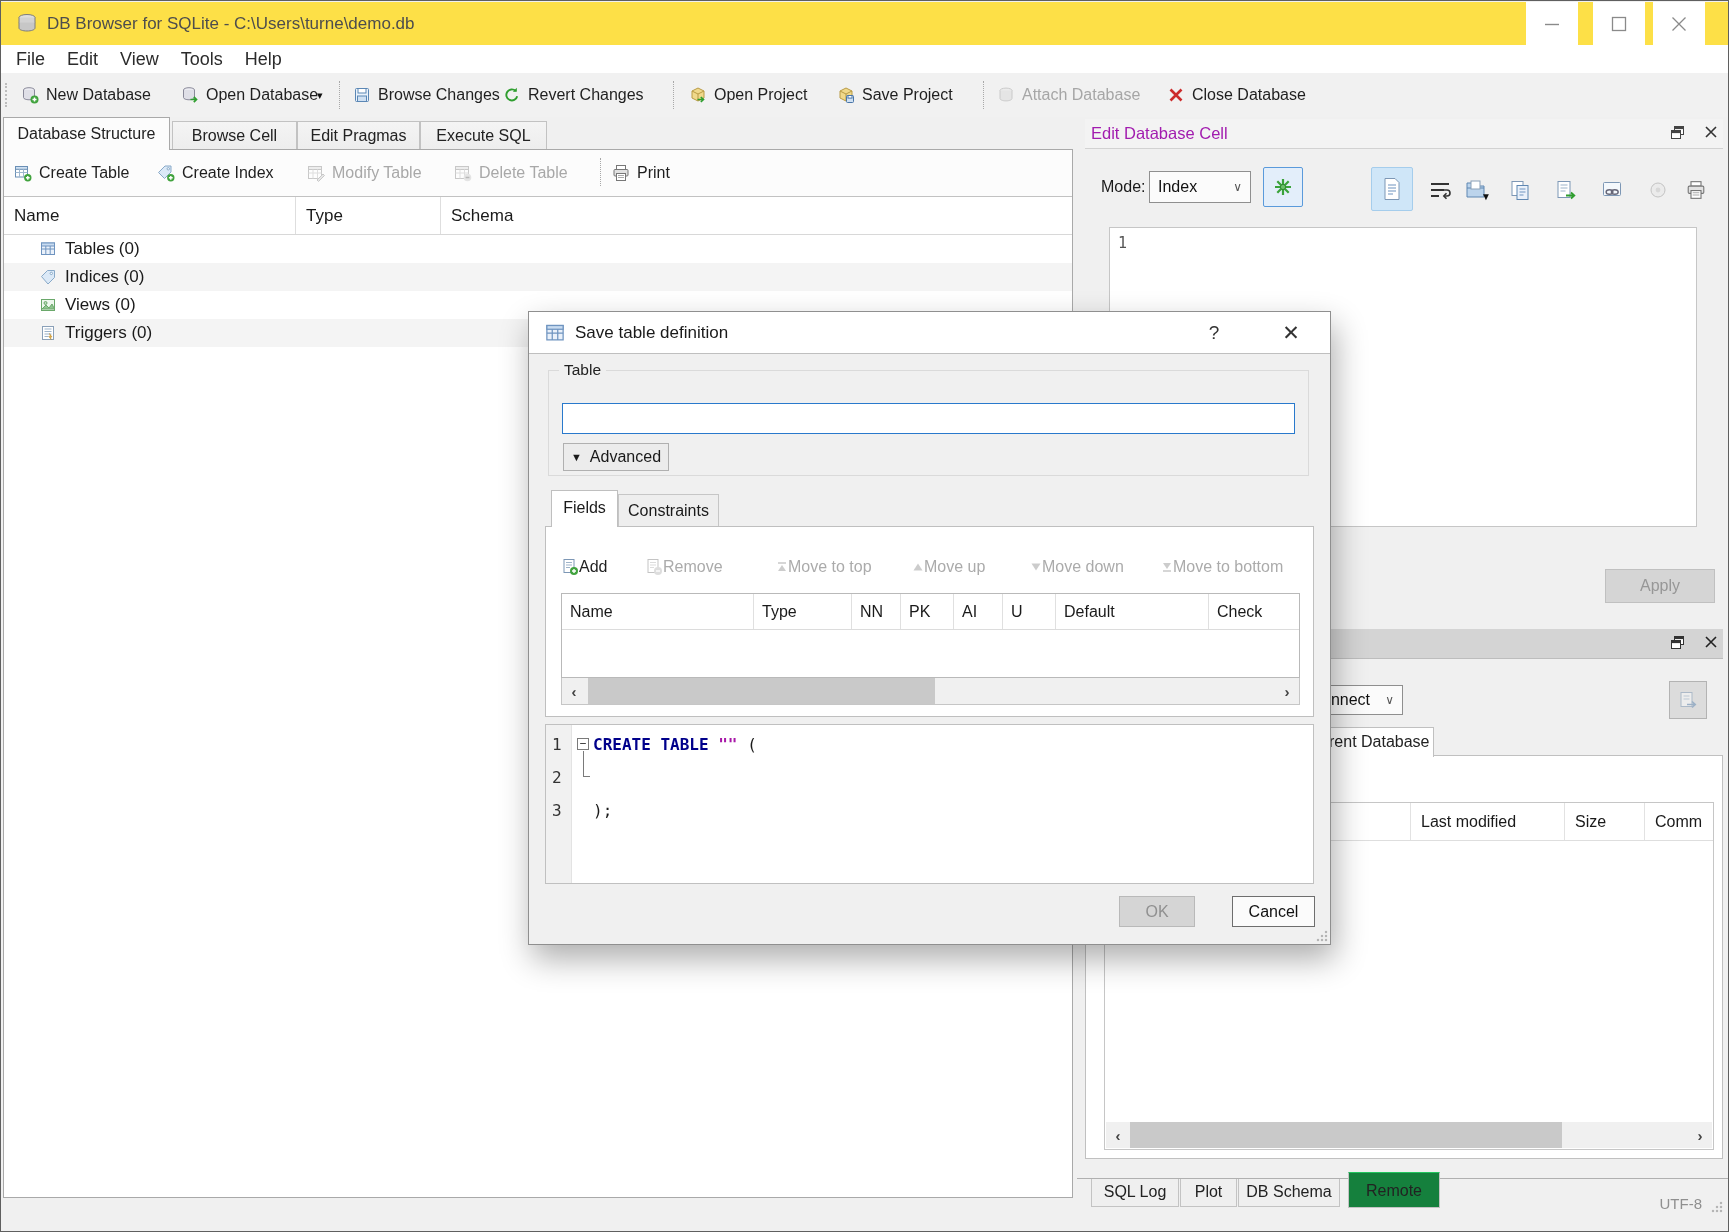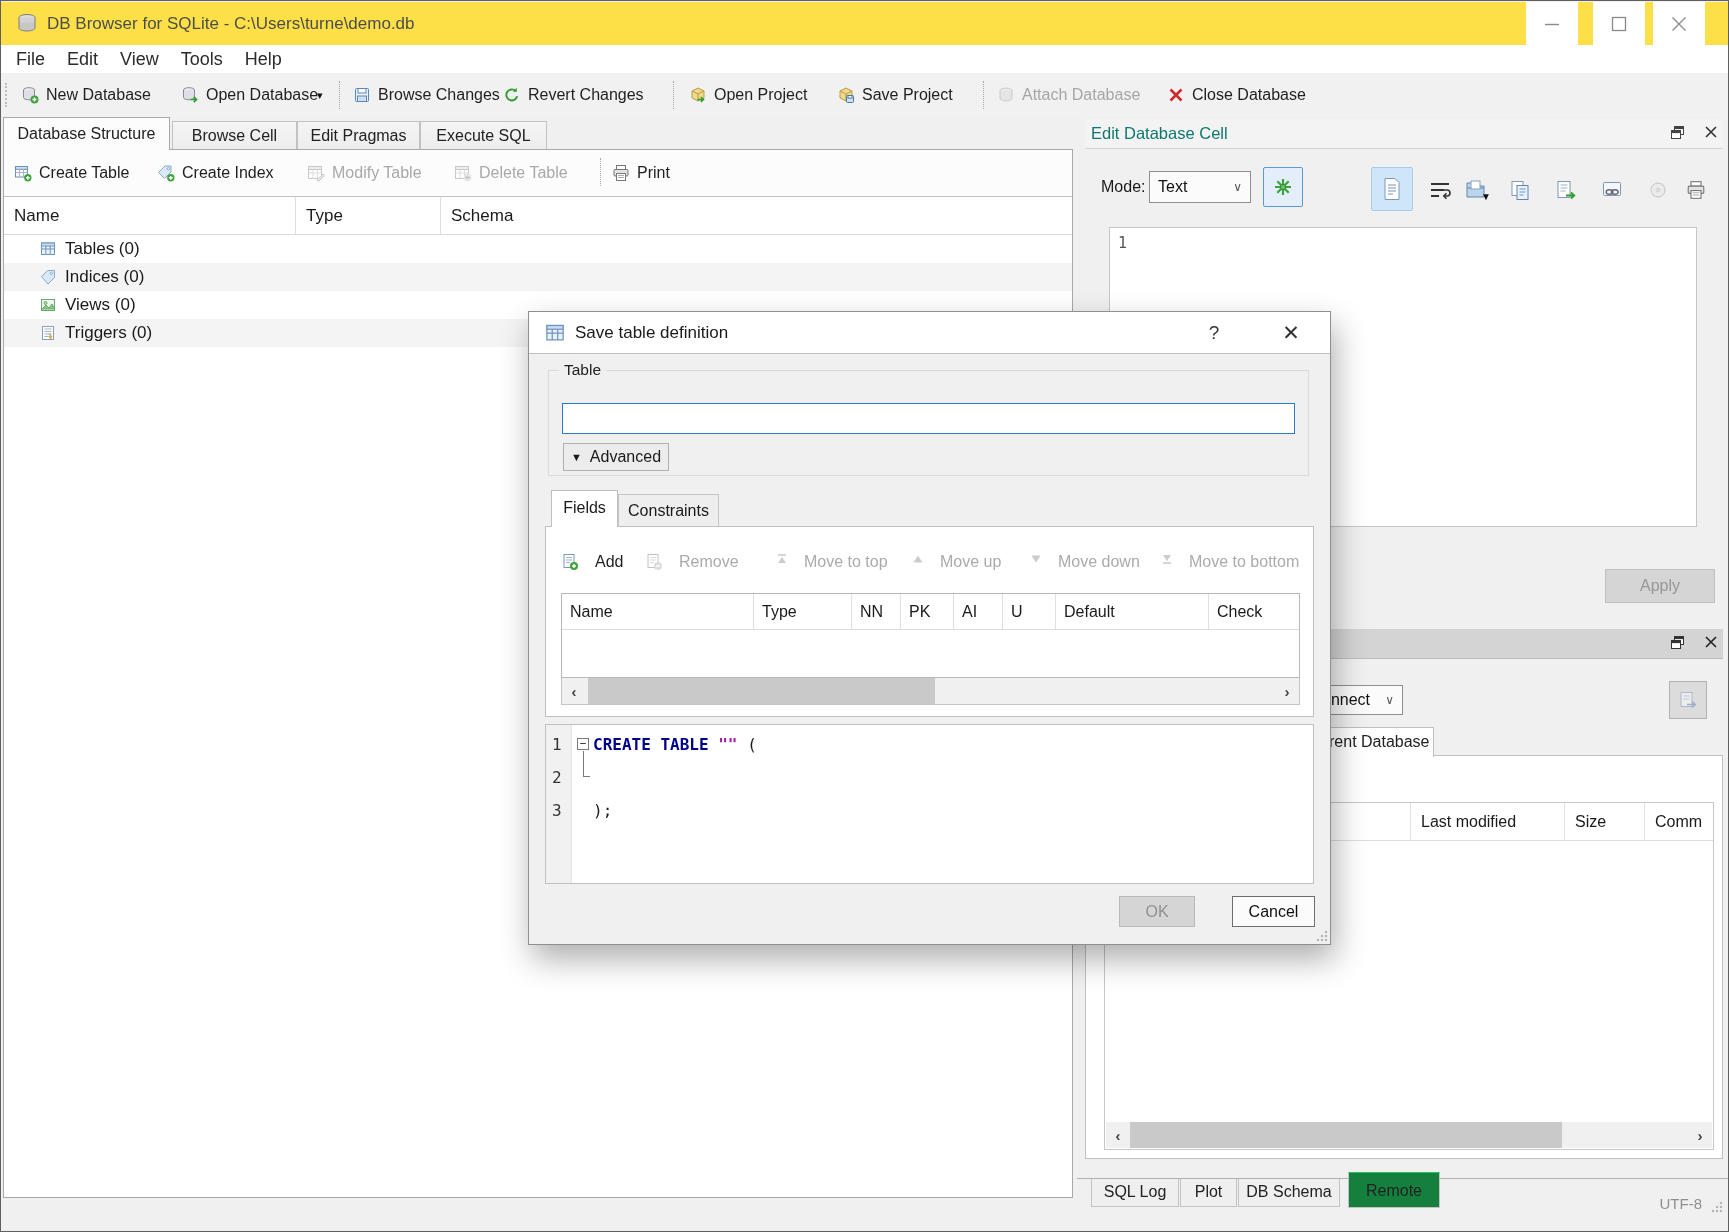--- a/index.html
+++ b/index.html
@@ -37,21 +37,21 @@
   .stb.dis svg{opacity:.45;filter:grayscale(1)}
   .tree{position:absolute;left:0;top:46px;width:1068px;height:1001px;background:#fff;border-top:1px solid #c2c2c2}
   .tree-hdr{display:flex;height:38px;border-bottom:1px solid #d8d8d8;font-size:17px;align-items:center}
   .tree-hdr .hc{height:100%;line-height:37px;padding-left:10px;border-right:1px solid #dedede}
   .trow{display:flex;align-items:center;height:28px;font-size:17px;gap:9px;padding-left:36px}
   .trow.alt{background:#f4f4f4}
 
   
   .dock{left:1076px;top:116px;width:652px;height:1115px;background:#f0f0f0}
   .dockhdr{position:absolute;left:8px;right:6px;height:30px;background:#f3f3f3;border-bottom:1px solid #d2d2d2;
-           display:flex;align-items:center;font-size:16.5px;padding-left:6px;color:#0f766e}
+           display:flex;align-items:center;font-size:16.5px;padding-left:6px;color:#a21caf}
   .dockhdr.dark{background:#d4d4d4;border-bottom:1px solid #bdbdbd}
   .dockico{position:absolute;top:5px;width:24px;height:20px;display:flex;align-items:center;justify-content:center}
   .combo{border:1px solid #8f8f8f;background:#fbfbfb;display:flex;align-items:center;justify-content:space-between;
          font-size:16px;padding:0 8px;color:#111}
   .combo .chev{font-size:12px;color:#555}
   .iconbtn{display:flex;align-items:center;justify-content:center}
   .selblue{background:#cfe6f8;border:1px solid #a5cdec;border-radius:2px}
   .celleditor{background:#fff;border:1px solid #c6c6c6}
   .lnum{font-family:"DejaVu Sans Mono",monospace;font-size:15px;color:#555}
   .applybtn{background:#d5d5d5;border:1px solid #c0c0c0;color:#979797;font-size:16px;text-align:center;line-height:32px}
@@ -84,21 +84,21 @@
   .dlg-body{position:absolute;left:0;top:42px;right:0;bottom:0}
   .group{position:absolute;border:1px solid #dadada}
   .group-label{position:absolute;top:-10px;left:10px;background:#f0f0f0;padding:0 5px;font-size:15.5px;color:#222}
   .tinput{position:absolute;border:1px solid #2979cc;background:#fff;font-size:16px;padding:0 6px;outline:none;
           font-family:"Liberation Sans",sans-serif}
   .advbtn{position:absolute;background:#ececec;border:1px solid #b0b0b0;display:flex;align-items:center;gap:8px;
           justify-content:center;font-size:16px}
   .dtab{position:absolute;font-size:16px;text-align:center;border:1px solid #c6c6c6;border-bottom:none;background:#eee}
   .dtab.active{background:#fff;border-color:#bfbfbf;z-index:3}
   .dpane{position:absolute;background:#fff;border:1px solid #bfbfbf}
-  .fbtn{position:absolute;display:flex;gap:16px;font-size:16px;color:#1f1f1f;height:28px}
+  .fbtn{position:absolute;display:flex;align-items:center;gap:0;font-size:16px;color:#1f1f1f;height:28px}
   .fbtn.dis{color:#ababab}
   .fbtn.dis svg{opacity:.5;filter:grayscale(1)}
   .ftable{position:absolute;border:1px solid #b9b9b9;background:#fff}
   .ftable-hdr{display:flex;height:36px;border-bottom:1px solid #dcdcdc;font-size:16px}
   .ftable-hdr .hc{line-height:35px;padding-left:8px;border-right:1px solid #e0e0e0;flex-shrink:0;overflow:hidden}
   .sqlbox{position:absolute;background:#fff;border:1px solid #c0c0c0;font-family:"DejaVu Sans Mono",monospace;font-size:16px}
   .gutter{position:absolute;left:0;top:0;bottom:0;width:26px;background:#f1f1f1;border-right:1px solid #e3e3e3;
           padding:3px 0 0 6px;color:#333;line-height:33px}
   .codearea{position:absolute;left:27px;top:3px;right:0;bottom:0;line-height:33px}
   .sql-line{height:33px;white-space:pre}
@@ -339,21 +339,21 @@
         </svg>
     </div>
     <div class="dockico" style="left:622px">
       <svg width="14" height="14">
           <path d="M2 2l10 10M12 2L2 12" stroke="#333" stroke-width="1.6"></path>
         </svg>
     </div>
 
     <div class="abs" style="left:24px;top:48px;height:44px;line-height:44px;font-size:16px">Mode:</div>
     <div class="abs combo" style="left:72px;top:54px;width:102px;height:32px">
-      <span>Text</span>
+      <span>Index</span>
       <span class="chev">∨</span>
     </div>
     <div class="abs iconbtn" style="left:186px;top:50px;width:40px;height:40px;border:1px solid #5a9adb;background:#e3eefa;border-radius:2px">
       <svg width="20" height="20" viewBox="0 0 20 20">
           <path d="M10 2v16M2 10h16M4.3 4.3l11.4 11.4M15.7 4.3L4.3 15.7" stroke="#3aa33a" stroke-width="2.2"></path>
           <circle cx="10" cy="10" r="2.6" fill="#6cc06c" stroke="#2f8a2f"></circle>
         </svg>
     </div>
 
     <div class="abs iconbtn selblue" style="left:294px;top:50px;width:42px;height:44px">

